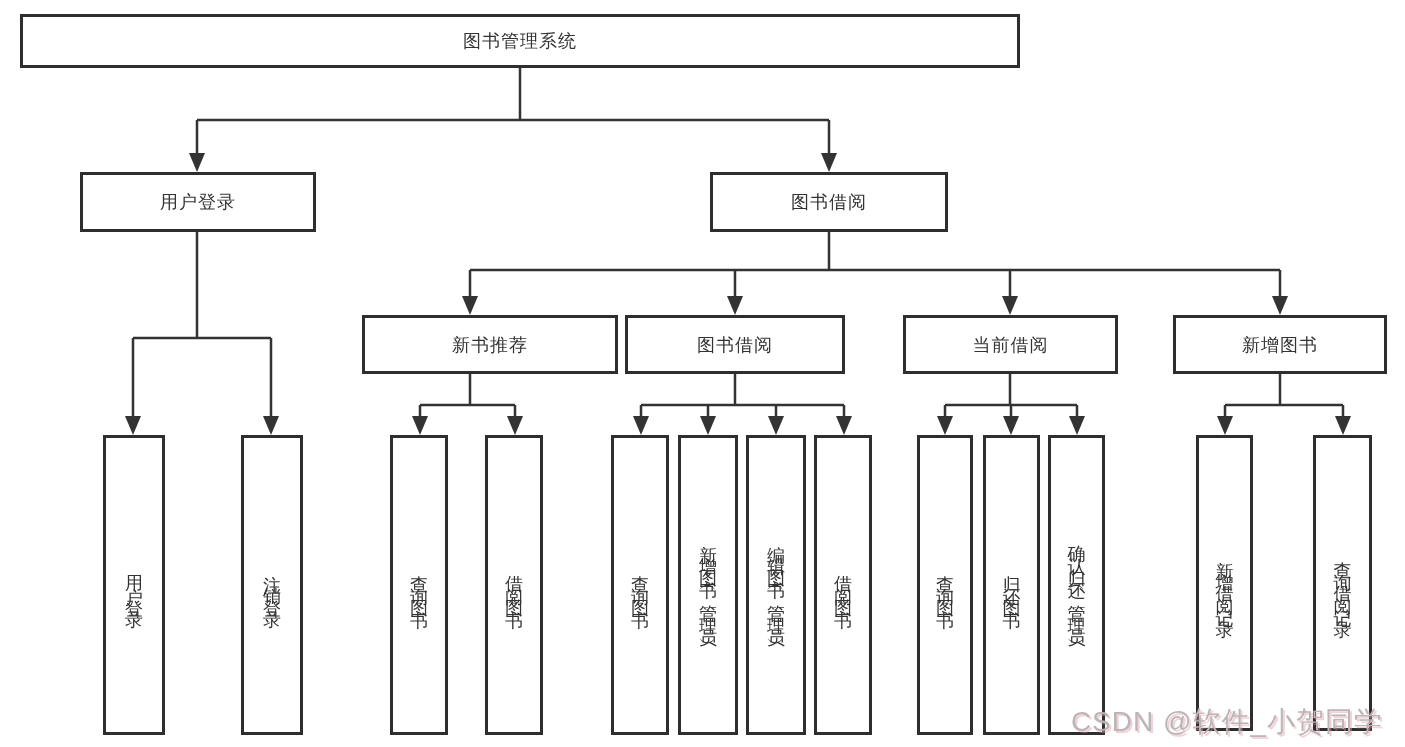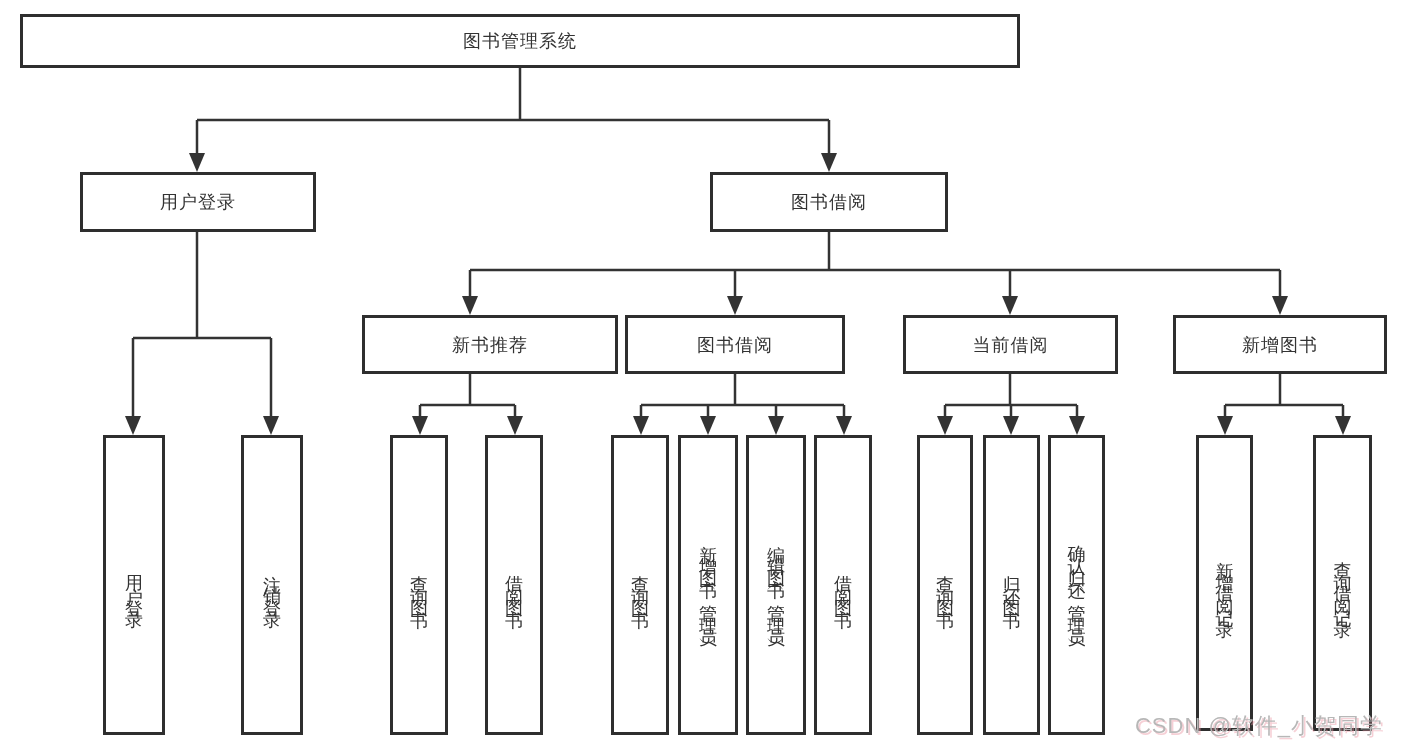--- a/index.html
+++ b/index.html
@@ -25,21 +25,21 @@
   }
   .leaf span{
     writing-mode:vertical-lr;
     letter-spacing:12px;
     line-height:1;
     white-space:nowrap;
   }
   #watermark{
     position:absolute;
     right:22px;bottom:6px;
-    font-size:22px;
+    font-size:28px;
     color:#b7b7b7;
     text-shadow:2px 2px 0 rgba(235,150,165,0.45);
     letter-spacing:1px;
     text-align:center;
   }
 </style>
 </head>
 <body>
 
 <div id="stage">

